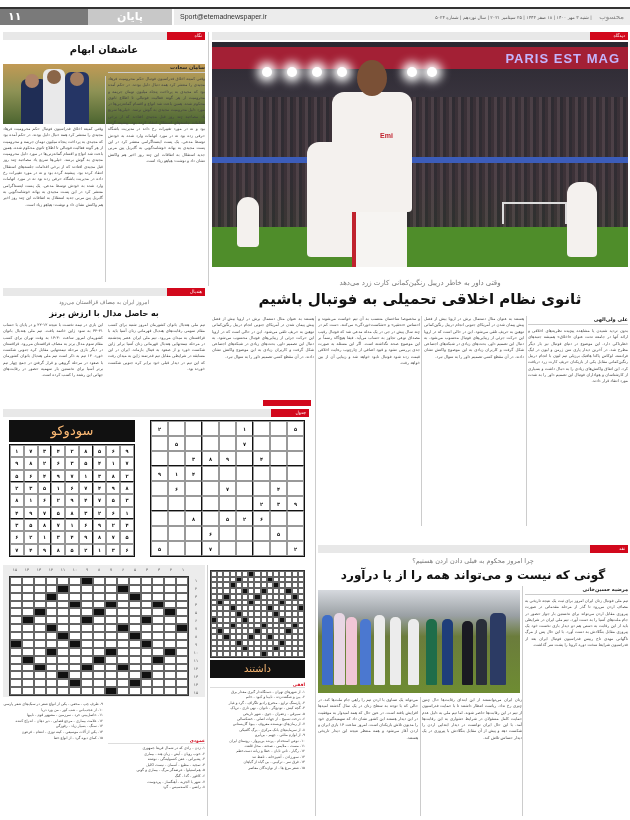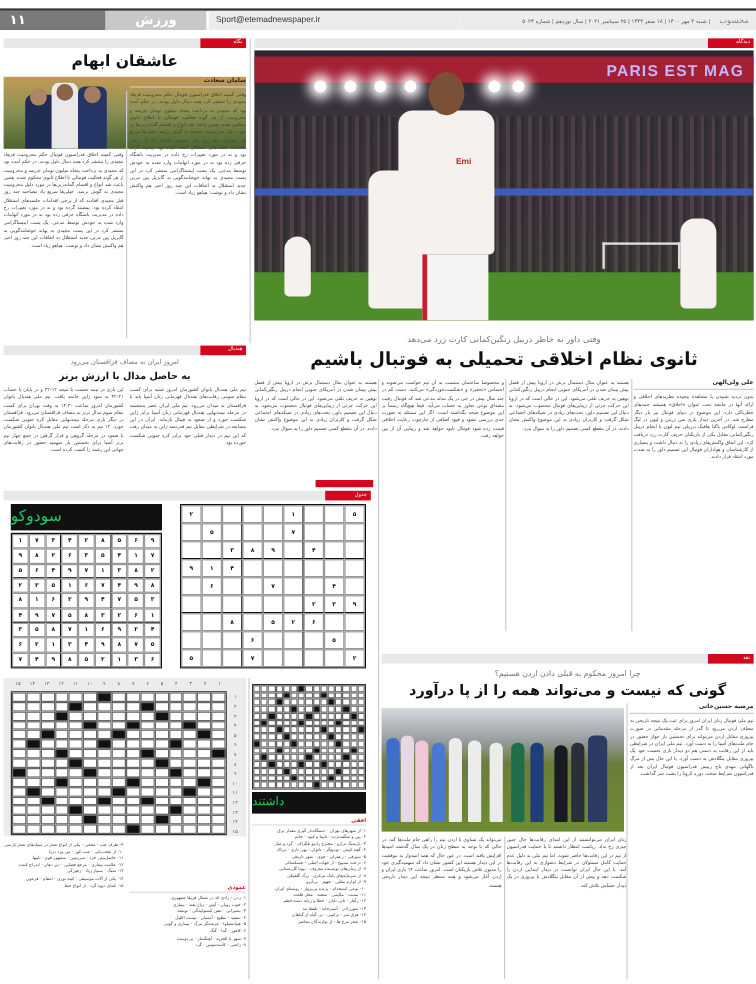--- a/index.html
+++ b/index.html
@@ -31,40 +31,40 @@
 .photo-small .p{position:absolute;bottom:0;border-radius:6px 6px 0 0;}
 .photo-team{left:318px;top:590px;width:202px;height:103px;overflow:hidden;background:linear-gradient(180deg,#d6d9de 0%,#9aa0a4 25%,#6b7c3c 45%,#6e8c32 100%);}
 .photo-team .f{position:absolute;bottom:8px;width:11px;border-radius:5px 5px 1px 1px;}
 .sud{border:1.5px solid #111;display:grid;grid-template-columns:repeat(9,1fr);grid-template-rows:repeat(9,1fr);}
 .sud .c{border:0.5px solid #999;font-size:5px;display:flex;align-items:center;justify-content:center;color:#111;font-weight:bold;}
 .sud .c.br{border-right:1.5px solid #111;}
 .sud .c.bb{border-bottom:1.5px solid #111;}
 .cw{display:grid;border:1px solid #333;}
 .cw .c{border:0.5px solid #666;background:#fff;}
 .cw .c.b{background:#111;}
-.cwlabel{background:#111;color:#22c55e;text-align:left;direction:rtl;}
+.cwlabel{background:#111;color:#fdba74;text-align:center;direction:rtl;}
 .vr{position:absolute;width:1px;background:#ccc;}
 </style>
 </head>
 <body>
 
 <div class="abs topbar"></div>
 <div class="abs pg">۱۱</div>
-<div class="abs sect">ورزش</div>
+<div class="abs sect">پایان</div>
 <div class="abs email">Sport@etemadnewspaper.ir</div>
 <div class="abs dateline"><span class="logo">محسوب</span> | <span>شنبه ۳ مهر ۱۴۰۰ | ۱۸ صفر ۱۴۴۳ | ۲۵ سپتامبر ۲۰۲۱ | سال نوزدهم | شماره ۵۰۲۴</span></div>
 
 <div class="abs secbar" style="left:3px;top:32px;width:202px;">
     <span class="sectag">نگاه</span>
   </div>
 <div class="abs secbar" style="left:212px;top:32px;width:416px;">
     <span class="sectag">دیدگاه</span>
   </div>
 
-<div class="abs hl" style="left:3px;top:44px;width:202px;font-size:13px;">عاشقان ابهام</div>
+<div class="abs hl" style="left:3px;top:44px;width:202px;font-size:10px;">عاشقان ابهام</div>
 <div class="abs photo-small">
   <div class="p" style="left:18px;width:26px;height:45px;background:#1f2d55;"></div>
   <div class="p" style="left:40px;width:22px;height:55px;background:#e9e9ea;"></div>
   <div class="p" style="left:62px;width:24px;height:52px;background:#253565;"></div>
   <div style="position:absolute;left:22px;top:10px;width:14px;height:14px;border-radius:50%;background:#b08468;"></div>
   <div style="position:absolute;left:44px;top:6px;width:14px;height:14px;border-radius:50%;background:#8a6548;"></div>
   <div style="position:absolute;left:67px;top:8px;width:14px;height:14px;border-radius:50%;background:#a47d60;"></div>
 </div>
 <div class="abs byline" style="left:108px;top:64px;width:97px;color:#222;">سامان سعادت</div>
 <div class="abs txt" style="left:3px;top:126px;width:100px;height:156px;">وقتی کمیته اخلاق فدراسیون فوتبال حکم محرومیت فرهاد مجیدی را منتشر کرد همه دنبال دلیل بودند. در حکم آمده بود که مجیدی به پرداخت پنجاه میلیون تومان جریمه و محرومیت از هر گونه فعالیت فوتبالی تا اطلاع ثانوی محکوم شده. همین باعث شد انواع و اقسام گمانه‌زنی‌ها در مورد دلیل محرومیت مجیدی به گوش برسد. خیلی‌ها سریع یاد مصاحبه چند روز قبل مجیدی افتادند که از برخی اقدامات جلسه‌های استقلال انتقاد کرده بود. پیشینه گرده بود و نه در مورد تغییرات رخ داده در مدیریت باشگاه حرفی زده بود نه در مورد اتهامات وارد شده به خودش توسط مدعی. یک پست اینستاگرامی منتشر کرد در این پست مجیدی به بهانه خوشامدگویی به گابریل پین مربی جدید استقلال به اتفاقات این چند روز اخیر هم واکنش نشان داد و نوشت: هیاهو زیاد است.</div>

